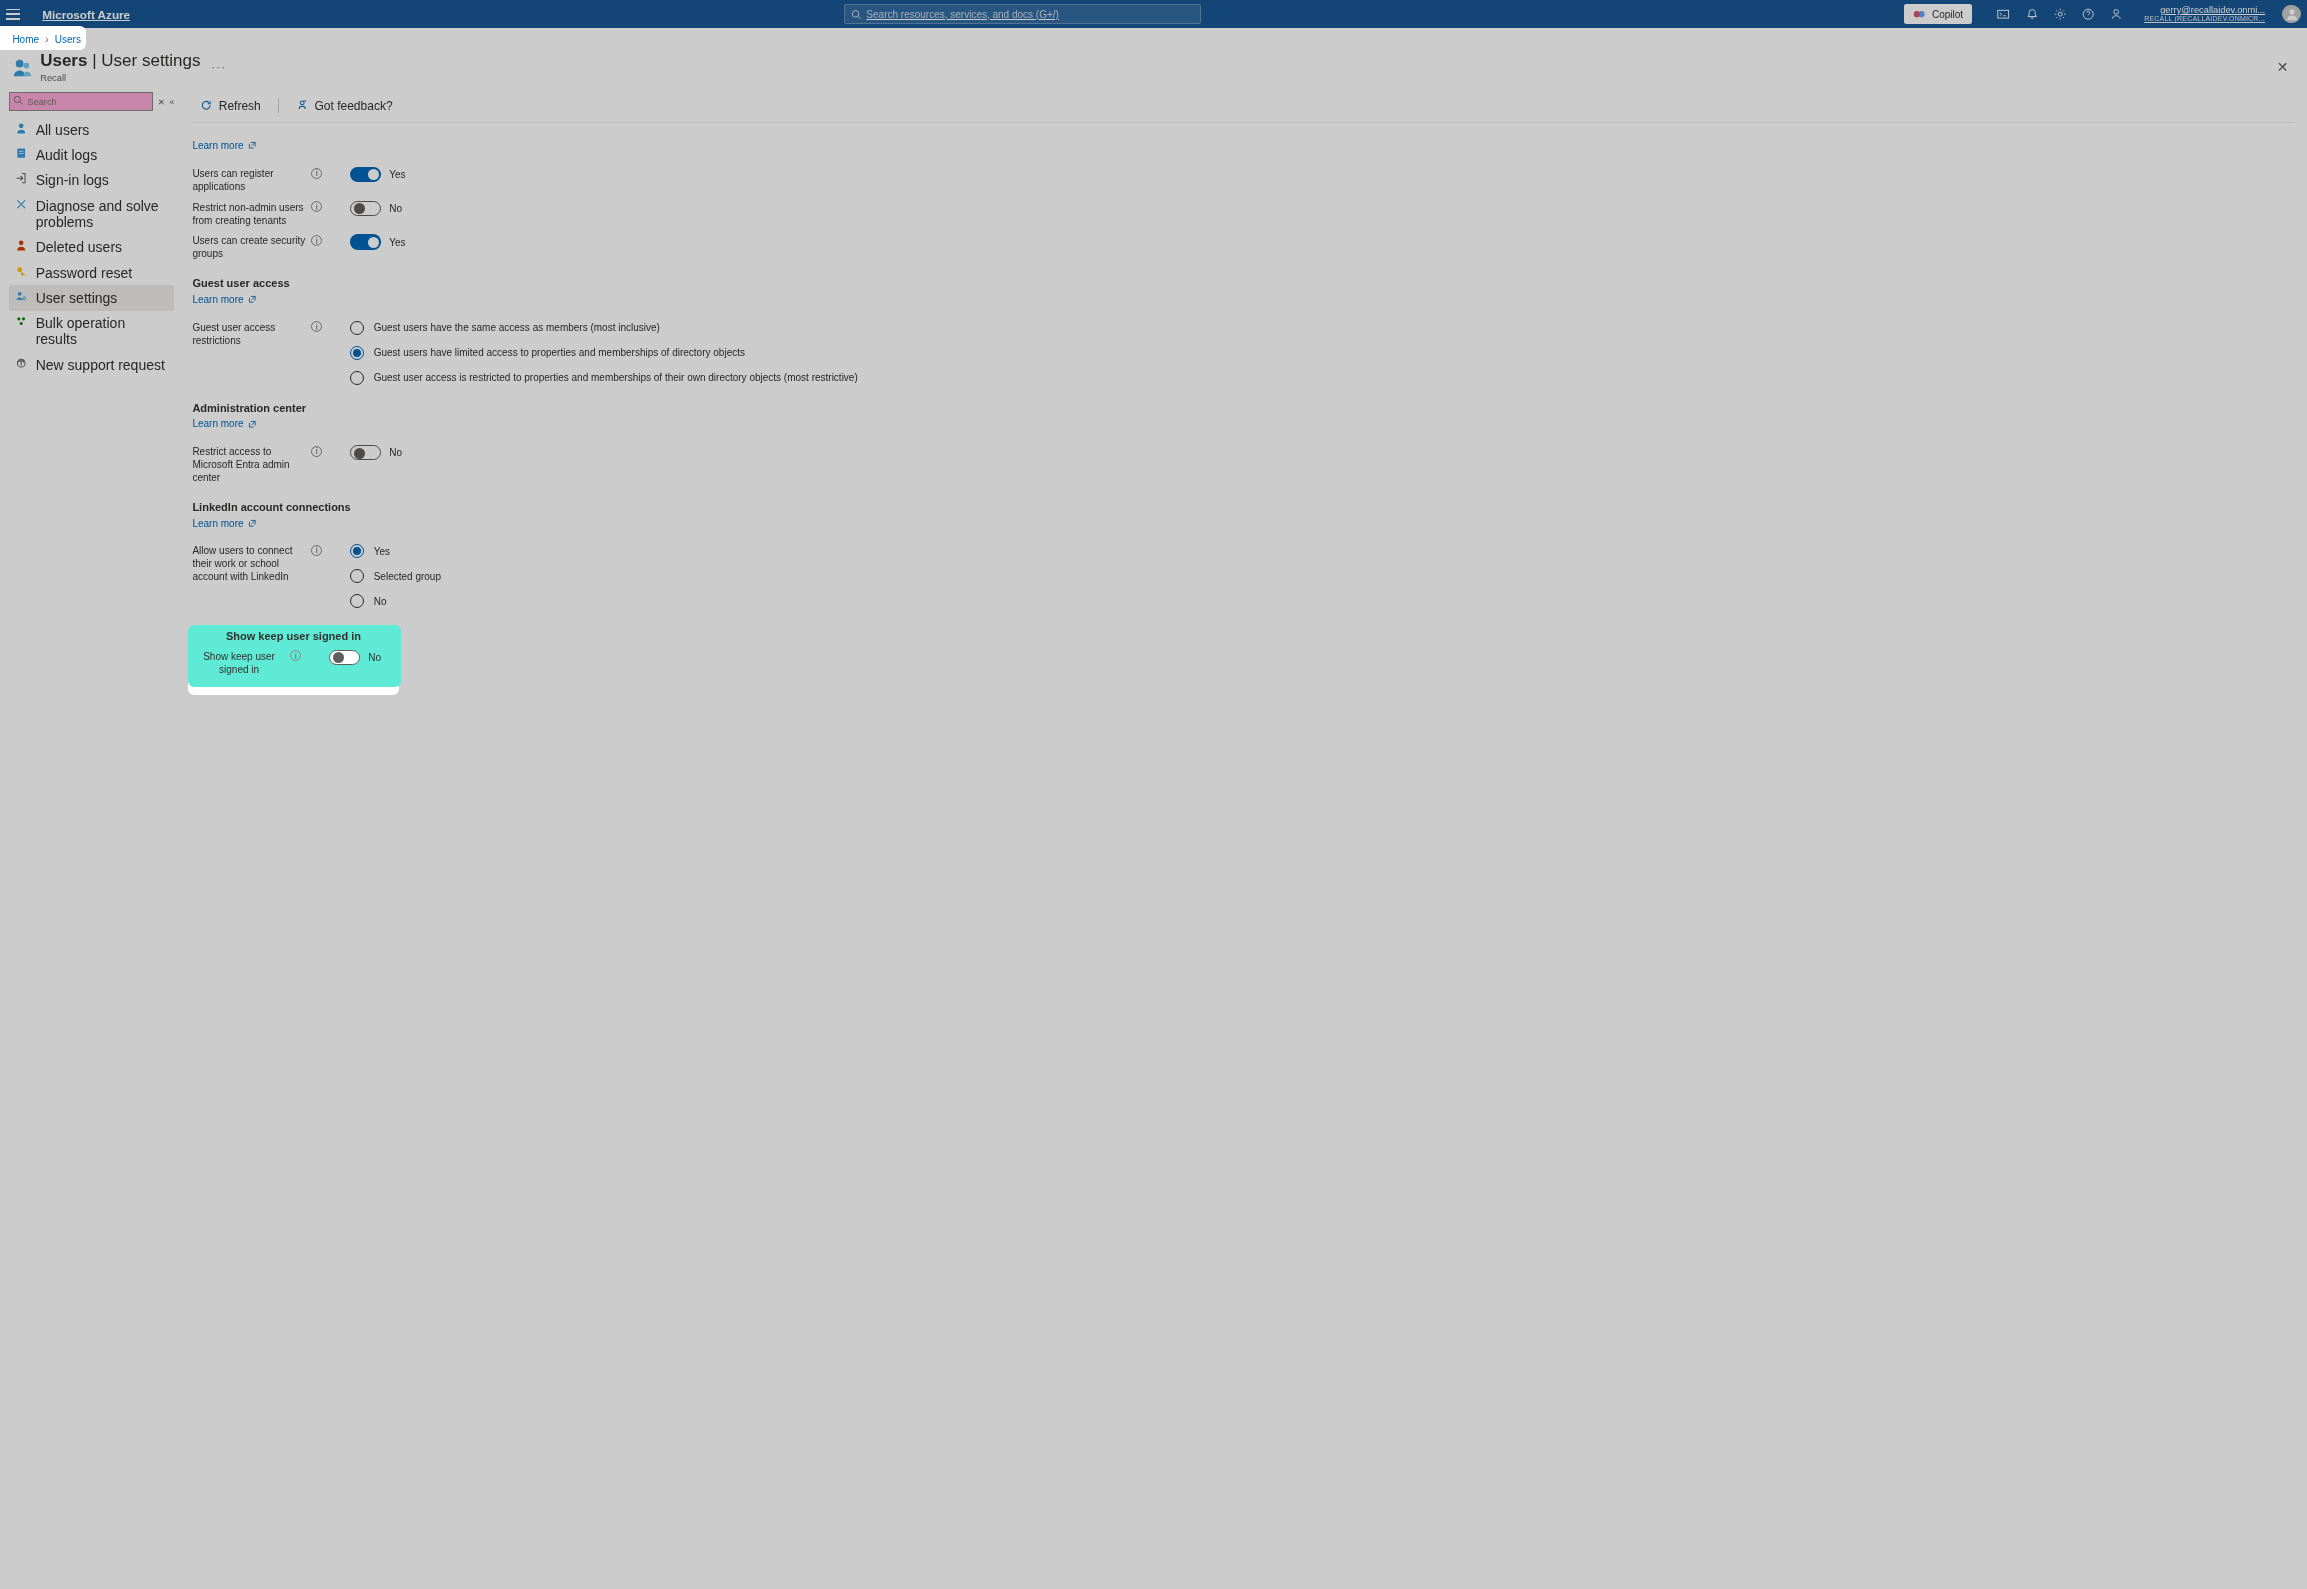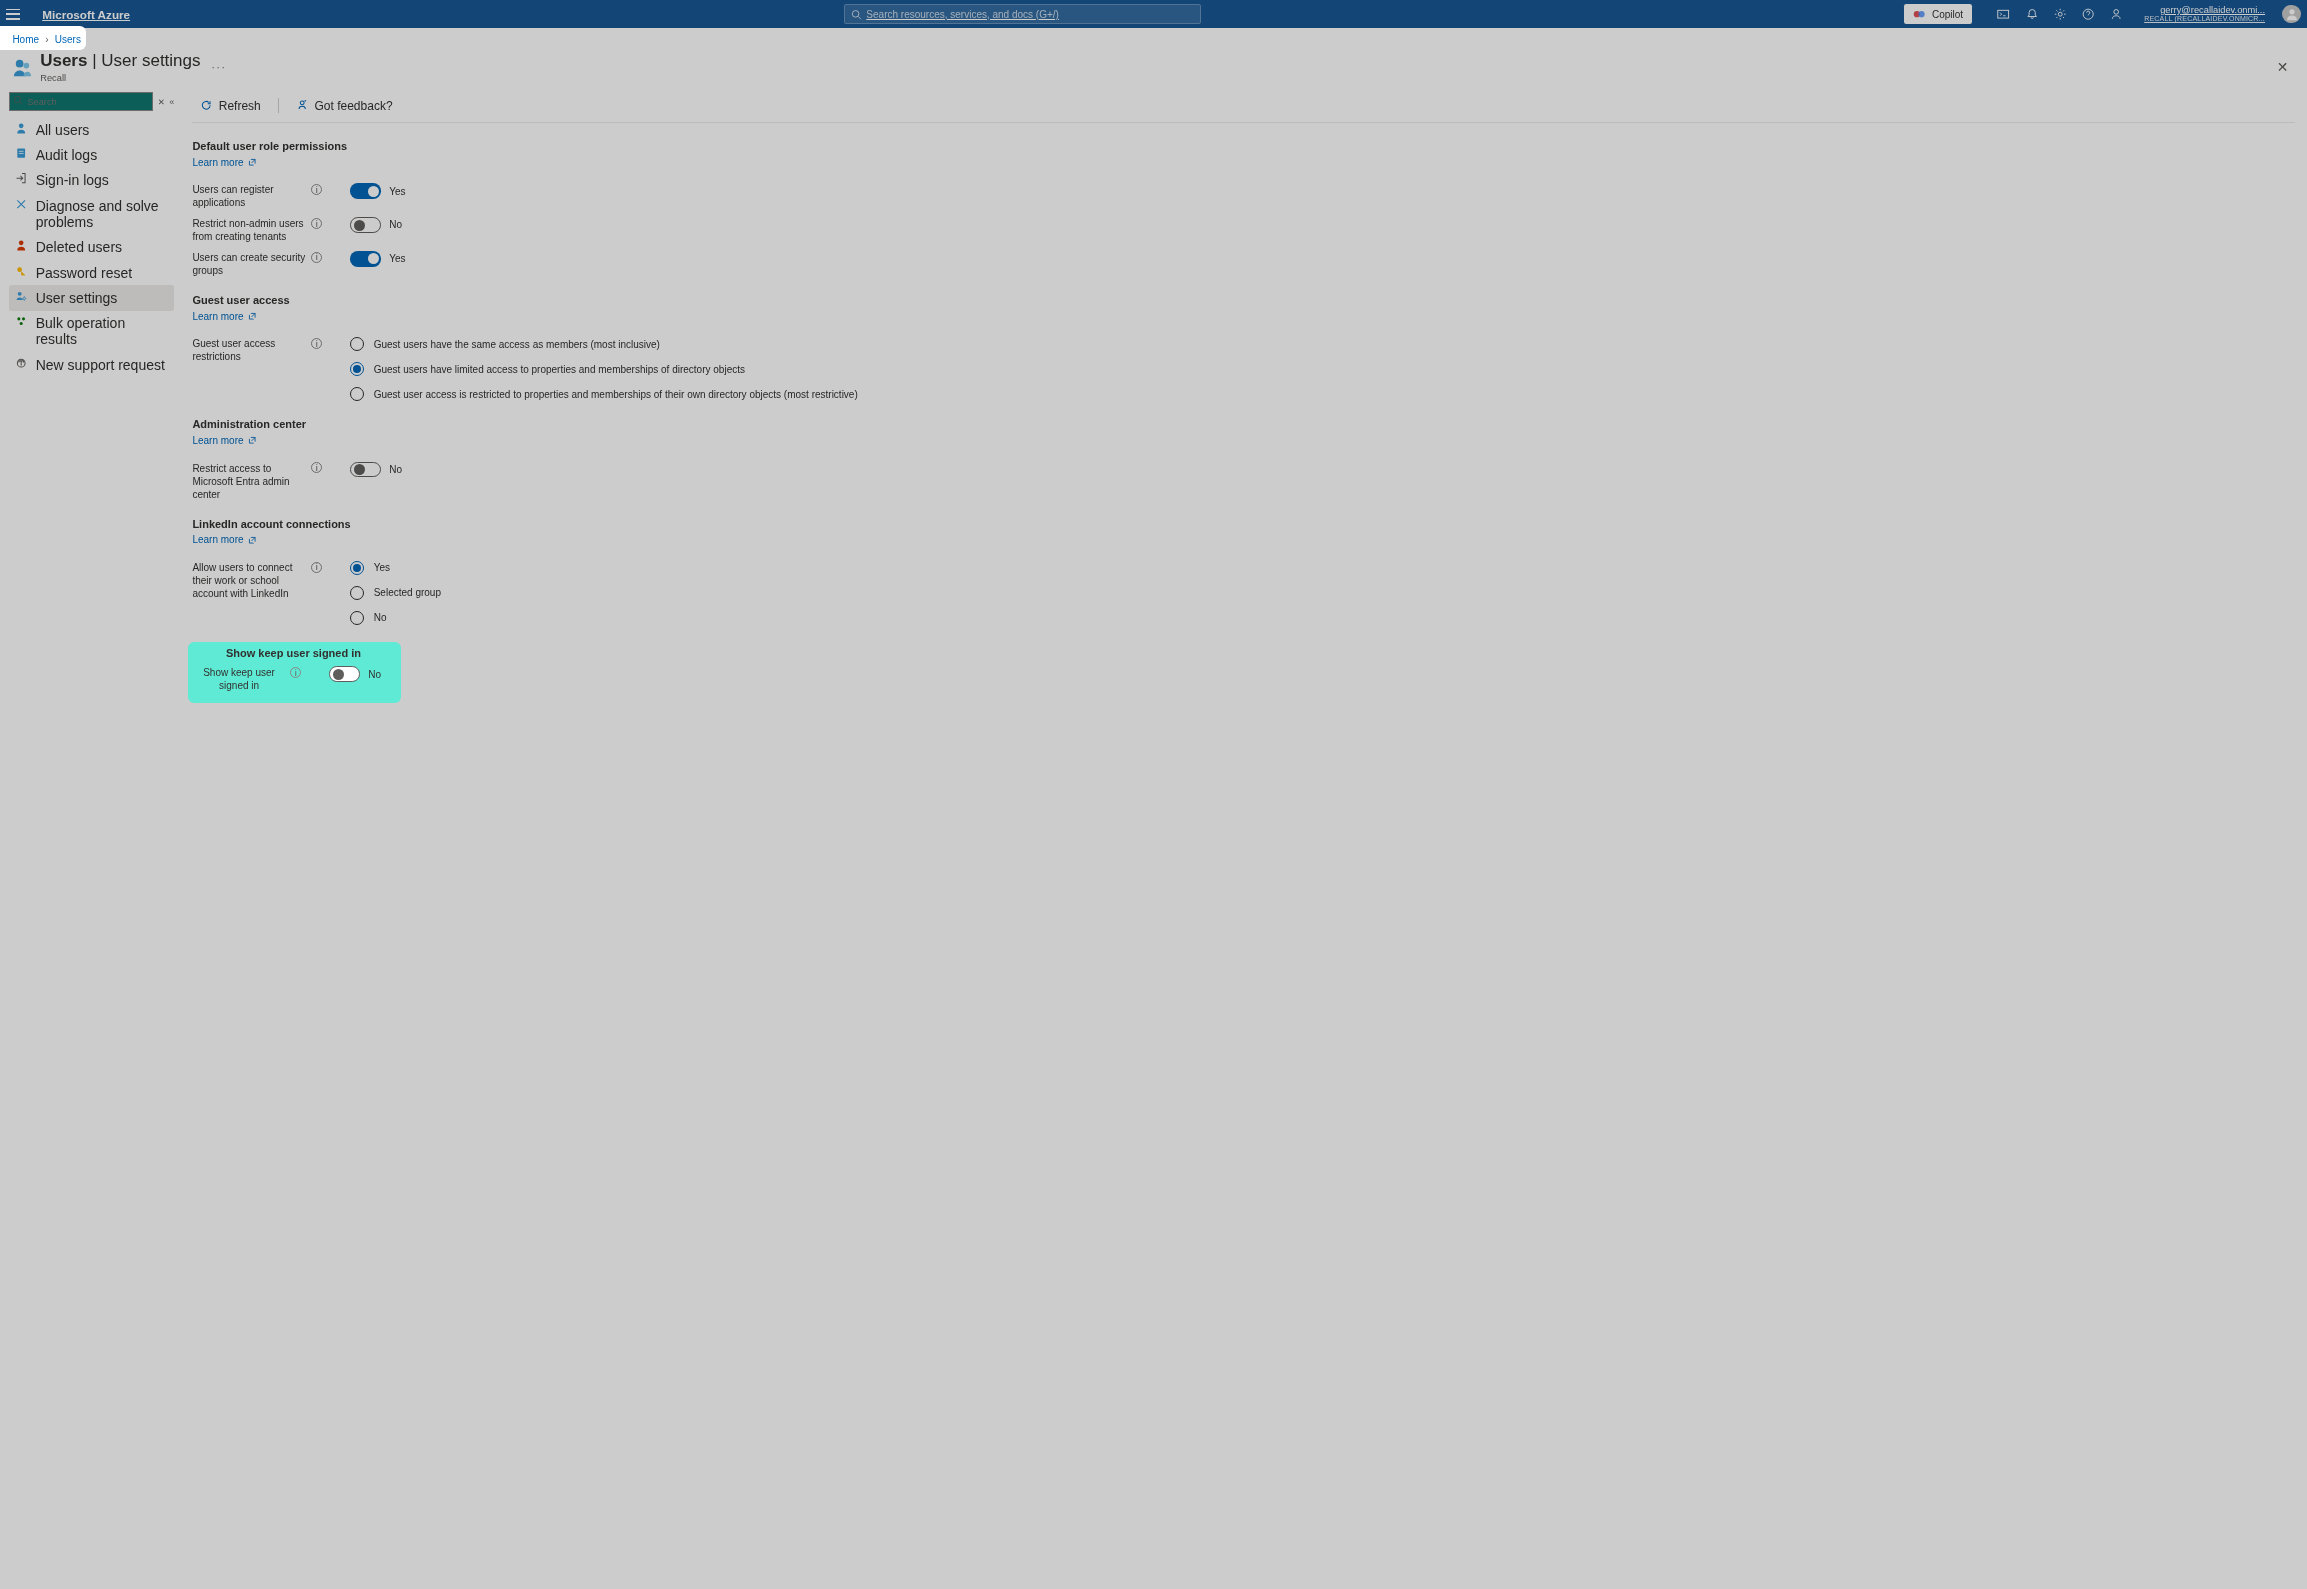--- a/index.html
+++ b/index.html
@@ -107,21 +107,21 @@
 .pagehead h1 { font-size: 17px; font-weight: 600; }
 .pagehead h1 .thin { font-weight: 400; color: #323130; }
 .pagehead .sub { font-size: 9.3px; color: #605e5c; margin-top: 1.6px; }
 .pagehead .more { margin-left: 11px; color: #605e5c; cursor: pointer; letter-spacing: 1.6px; }
 .pagehead .closex { margin-left: auto; font-size: 14px; color: #605e5c; cursor: pointer; padding: 3.1px 6.2px; }
 
 
 .body { display: flex; height: calc(100vh - 85px); }
 .sidebar { width: 180px; flex: 0 0 180px; padding: 3.1px 6.2px 6.2px 9.3px; }
 .sidesearch { display: flex; align-items: center; gap: 4.7px; margin-bottom: 6.2px; }
-.sidesearch input { flex: 1; border: 0.8px solid #8a8886; height: 18.6px; padding: 0 4.7px 0 17px; font-size: 9.3px; background: #0f766e; }
+.sidesearch input { flex: 1; border: 0.8px solid #8a8886; height: 18.6px; padding: 0 4.7px 0 17px; font-size: 9.3px; background: #f9a8d4; }
 .sidesearch .wrap { position: relative; flex: 1; }
 .sidesearch .sicon { position: absolute; left: 3.9px; top: 3.1px; }
 .sidesearch .mini { width: 12.4px; text-align: center; color: #605e5c; cursor: pointer; font-size: 8.5px; }
 .sideitem { display: flex; gap: 7.8px; padding: 4.7px 6.2px; border-radius: 2.3px; cursor: pointer; font-size: 14px; color: #323130; }
 .sideitem.active { background: #edebe9; }
 .sideitem .si { width: 12.4px; height: 12.4px; display: flex; align-items: center; justify-content: center; }
 
 .main { flex: 1; overflow-y: auto; padding: 0 12.4px 47px 12.4px; }
 .toolbar { display: flex; align-items: center; gap: 4.7px; height: 34px; border-bottom: 0.8px solid #edebe9; }
 .tbtn { display: flex; align-items: center; gap: 6.2px; padding: 4.7px 7.8px; color: #323130; cursor: pointer; font-size: 12px; }
@@ -358,21 +358,20 @@
         <svg width="12.4" height="12.4" viewBox="0 0 16 16" fill="none" stroke="#0067b8" stroke-width="1.3">
             <circle cx="8" cy="5" r="2.5"></circle>
             <path d="M4 13c0-2 1.8-3.5 4-3.5s4 1.5 4 3.5"></path>
             <path d="M11 3l2-1"></path>
           </svg>
         <span>Got feedback?</span>
       </div>
     </div>
 
     <div class="section">
-      <h3>Default user role permissions</h3>
       <a href="#" class="learn">
           <span>Learn more</span>
           <svg width="8.5" height="8.5" viewBox="0 0 12 12" fill="none" stroke="#0067b8" stroke-width="1.2">
             <path d="M4 2h6v6M10 2L5 7M8 10H2V4"></path>
           </svg>
         </a>
 
       <div class="row">
         <div class="lbl">
             <span>Users can register applications</span>

